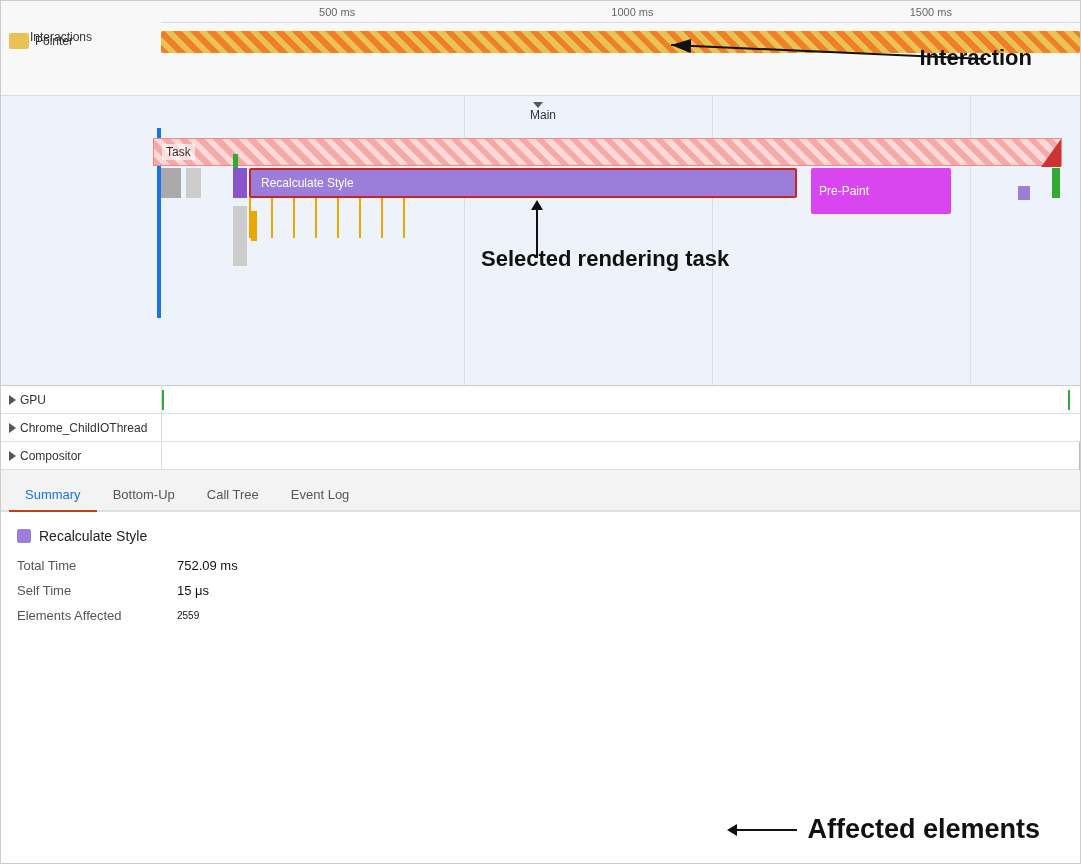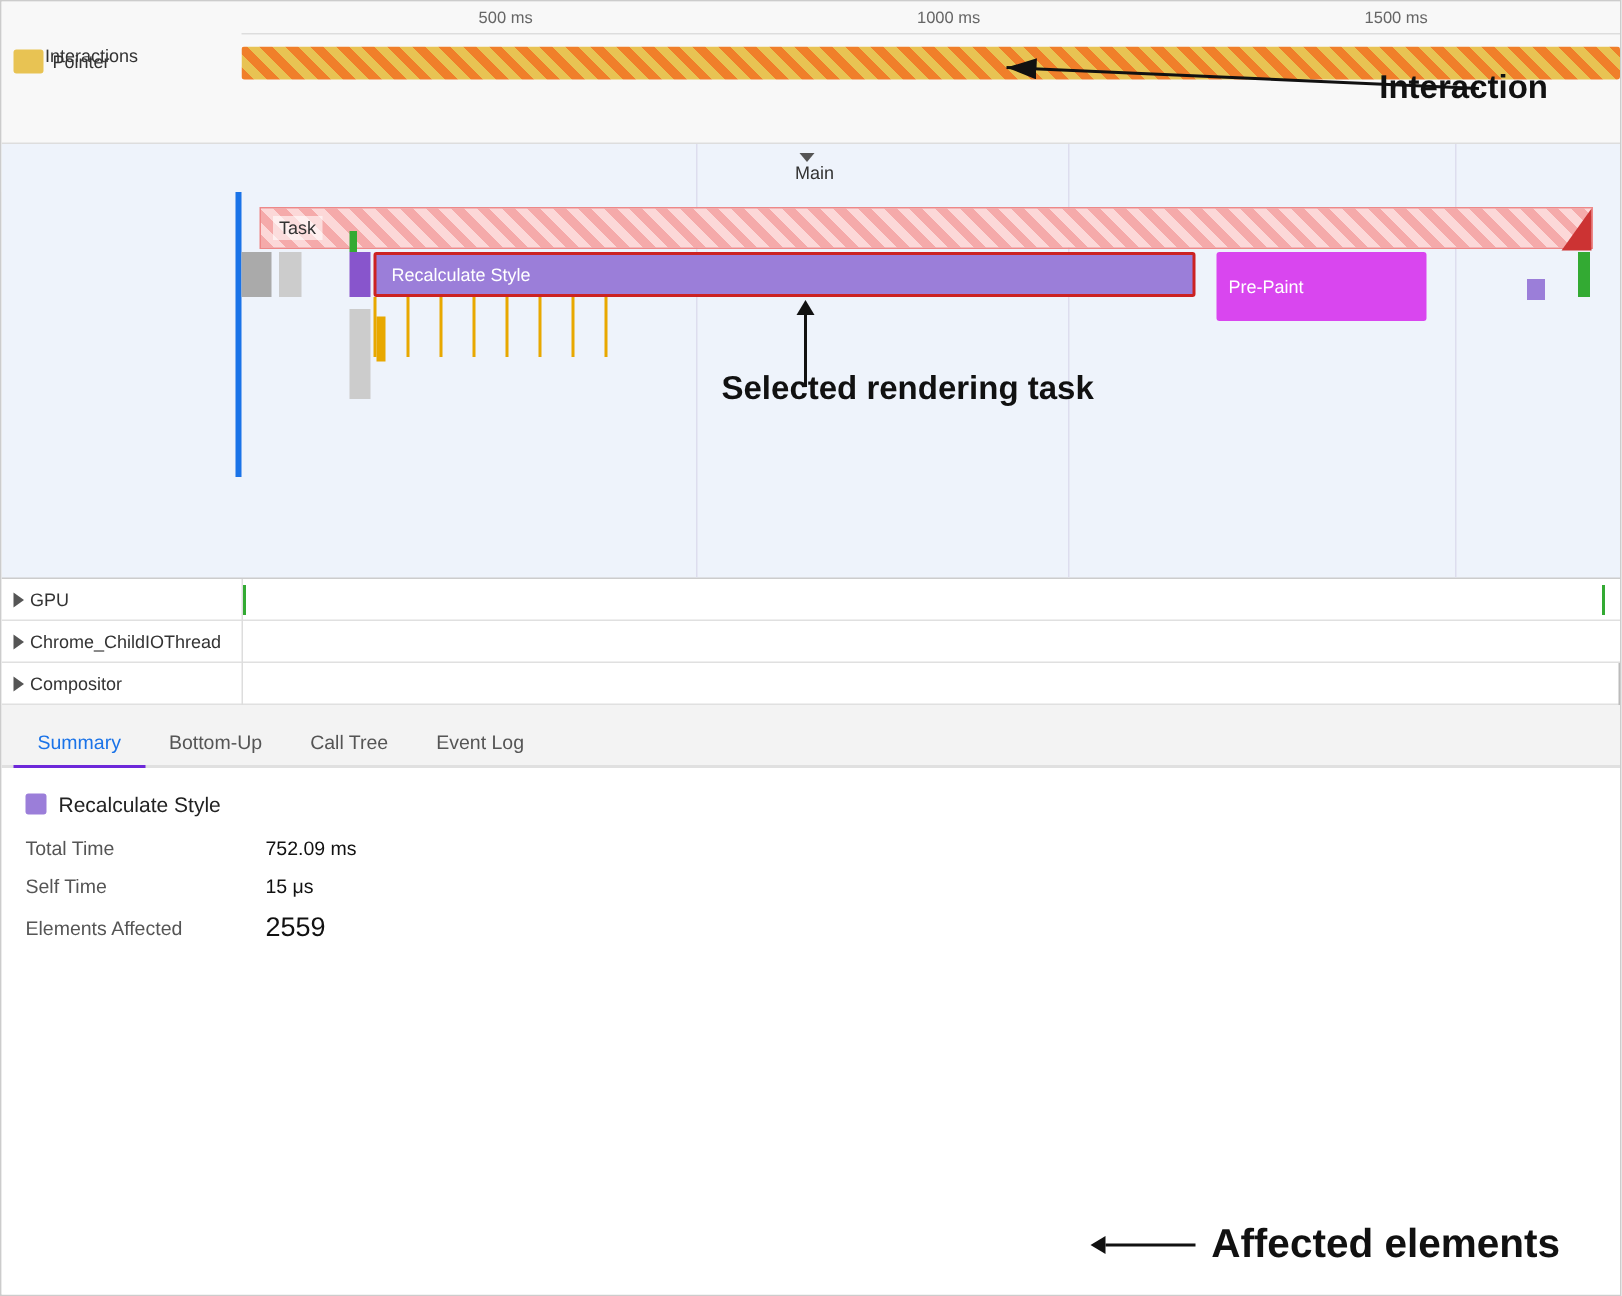--- a/index.html
+++ b/index.html
@@ -64,21 +64,21 @@
       align-items: center;
       padding: 6px 8px;
       font-size: 12px;
       color: #333;
       background: #eef3fb;
       flex-direction: column;
     }
     
     .task-bar {
       position: absolute;
-      left: 172px;
+      left: 152px;
       top: 42px;
       right: 18px;
       height: 28px;
       background: repeating-linear-gradient(
         45deg,
         #f5aaaa,
         #f5aaaa 6px,
         #fcd8d8 6px,
         #fcd8d8 12px
       );
@@ -318,21 +318,21 @@
     .tab-item {
       padding: 8px 16px;
       font-size: 13px;
       color: #555;
       cursor: pointer;
       border-bottom: 2px solid transparent;
       margin-bottom: -2px;
     }
     .tab-item.active {
       color: #1a73e8;
-      border-bottom: 2px solid #6d28d9;
+      border-bottom: 2px solid #c2410c;
       font-weight: 500;
     }
 
     
     .summary-panel {
       background: #fff;
       padding: 16px 16px;
       height: calc(864px - 95px - 290px - 28px - 28px - 28px - 42px);
       overflow-y: auto;
     }
@@ -363,21 +363,21 @@
       font-size: 13px;
       width: 160px;
     }
     .stat-value {
       color: #111;
       font-size: 13px;
       font-weight: 400;
     }
     .affected-value {
       color: #111;
-      font-size: 18px;
+      font-size: 10px;
       font-weight: 400;
       margin-right: 16px;
     }
     .annotation-text-large {
       font-size: 27px;
       font-weight: 600;
       color: #111;
     }
     
     .interaction-label-annotation {

